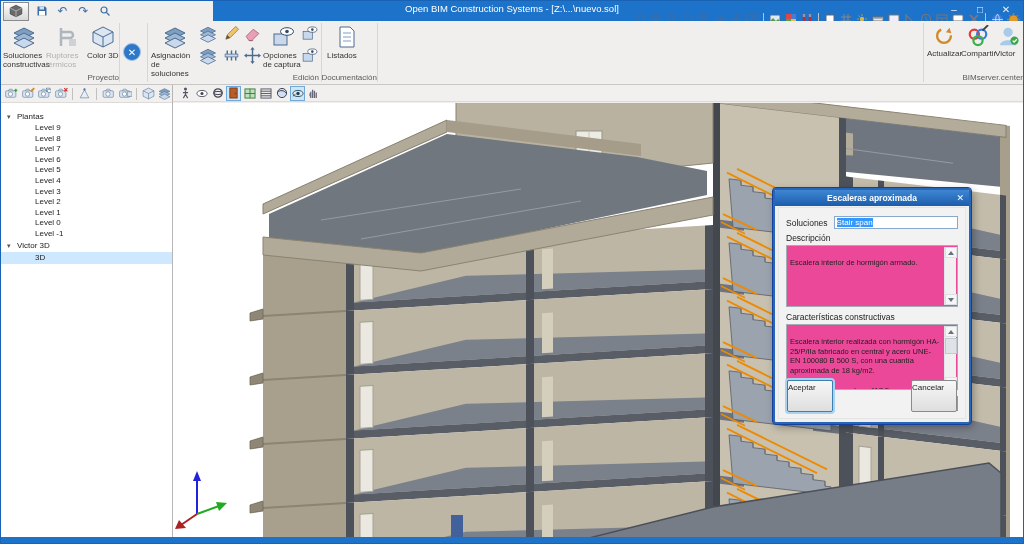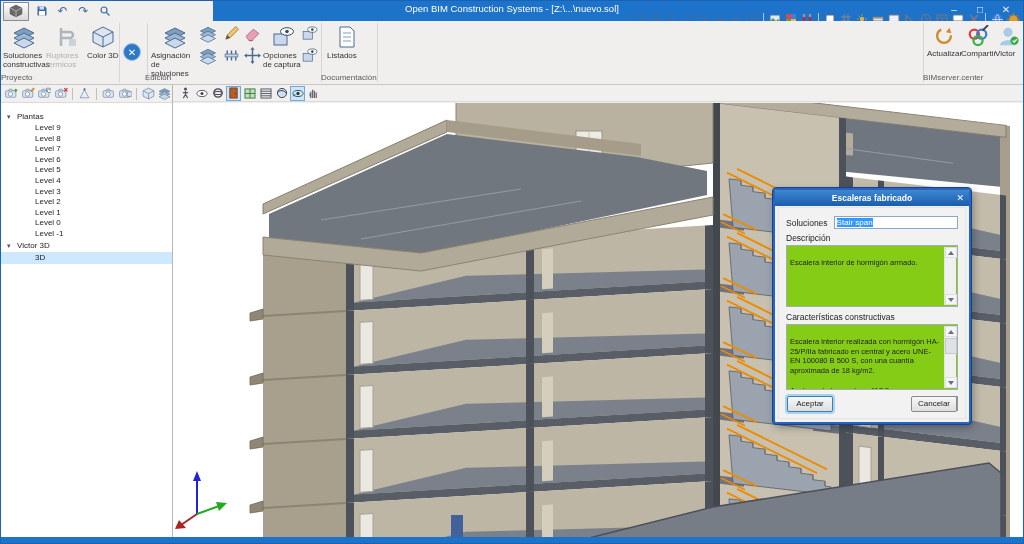--- a/index.html
+++ b/index.html
@@ -16,21 +16,21 @@
   .winbtns { position:absolute; right:4px; top:0; display:flex; }
   .winbtn { width:26px; height:16px; color:#e8f0fa; font-size:10px; display:flex; align-items:center; justify-content:center; }
 
   
   .tstrip { position:absolute; top:11px; right:3px; display:flex; align-items:center; gap:2px; }
   .tic { width:14px; height:14px; display:flex; align-items:center; justify-content:center; }
   .tsep { width:1px; height:12px; background:#c2c0be; margin:0 2px; }
 
   
   .ribbon { position:absolute; left:0; top:20px; width:100%; height:64px; background:#f0efee; border-bottom:1px solid #c9c7c5; }
-  .rgroup-label { position:absolute; bottom:2px; font-size:8px; color:#5a5a5a; text-align:left; }
+  .rgroup-label { position:absolute; bottom:2px; font-size:8px; color:#5a5a5a; text-align:right; }
   .rsep { position:absolute; top:2px; bottom:2px; width:1px; background:#d8d5d2; }
   .rbtn { position:absolute; top:3px; width:42px; height:46px; text-align:left; font-size:8px; color:#333; line-height:9px; }
   .rbtn .i { margin:1px auto 2px auto; }
   .rbtn.dis { color:#9a9a9a; opacity:.75; }
   .smicon { position:absolute; width:18px; height:18px; }
   .xcircle { position:absolute; left:122px; top:22px; width:18px; height:18px; border-radius:50%; background:#2f78c8; border:1px solid #9ec3e8; color:#fff; font-size:10px; display:flex; align-items:center; justify-content:center; }
 
   
   .treepanel { position:absolute; left:0; top:84px; width:172px; bottom:6px; background:#fff; border-right:1px solid #b8b6b4; }
   .treetools { position:absolute; left:0; top:0; width:100%; height:18px; background:#f1f0ef; border-bottom:1px solid #dddbd9; display:flex; align-items:center; gap:2px; padding-left:3px; }
@@ -49,29 +49,29 @@
 
   
   .dialog { position:absolute; left:772px; top:187px; width:198px; height:236px; background:#f0f0f0; border:2px solid #2765b8; outline:1px solid #16409a; border-radius:3px; box-shadow:2px 3px 8px rgba(0,0,0,.35); font-size:8.5px; color:#222; }
   .dtitle { height:16px; background:linear-gradient(#3f87d2,#1b5cad); border-radius:1px 1px 0 0; color:#fff; text-align:center; font-weight:bold; font-size:8.5px; line-height:16px; position:relative; }
   .dclose { position:absolute; right:5px; top:0; color:#fff; font-size:9px; line-height:16px; }
   .dbody { position:absolute; left:3px; right:3px; top:17px; bottom:3px; background:#f2f2f2; border:1px solid #e4e4e4; padding:6px 7px 0 7px; }
   .drow { display:flex; align-items:center; margin-bottom:4px; }
   .dlabel { margin-bottom:2px; }
   .dinput { flex:1; height:13px; background:#fff; border:1px solid #8aa8cc; margin-left:6px; padding:1px 2px; font-size:8px; }
   .dinput .sel { background:#3399ff; color:#fff; }
-  .dbox { position:relative; background:#84cc16; border:1px solid #a5acb5; padding:2px 16px 2px 3px; font-size:7.5px; line-height:1.3; white-space:pre-line; overflow:hidden; }
+  .dbox { position:relative; background:#ec4899; border:1px solid #a5acb5; padding:2px 16px 2px 3px; font-size:7.5px; line-height:1.3; white-space:pre-line; overflow:hidden; }
   .sbar { position:absolute; top:1px; right:1px; bottom:1px; width:12px; background:#f0f0f0; border-left:1px solid #e0e3e8; }
   .sarr { position:absolute; left:0; width:12px; height:11px; background:#f6f6f6; border:1px solid #dcdfe4; display:flex; align-items:center; justify-content:center; }
   .sarr.up { top:0; } .sarr.dn { bottom:0; }
   .tri-up { width:0; height:0; border-left:3px solid transparent; border-right:3px solid transparent; border-bottom:4px solid #66707e; }
   .tri-dn { width:0; height:0; border-left:3px solid transparent; border-right:3px solid transparent; border-top:4px solid #66707e; }
   .sthumb { position:absolute; left:0; top:12px; width:12px; height:16px; background:#dfe2e7; border:1px solid #c2c8d0; }
   .swatch { width:18px; height:15px; background:#a9b3bf; border:1px solid #8f99a6; margin-left:auto; }
-  .dbtn { position:absolute; bottom:6px; width:46px; height:16px; background:linear-gradient(#f7f7f7,#dedede); border:1px solid #8a8a8a; border-radius:2px; font-size:8px; text-align:center; line-height:14px; }
+  .dbtn { position:absolute; bottom:6px; width:46px; height:32px; background:linear-gradient(#f7f7f7,#dedede); border:1px solid #8a8a8a; border-radius:2px; font-size:8px; text-align:left; line-height:14px; }
   .dbtn.focus { border:1px solid #3c7fb1; box-shadow:0 0 0 2px #a8d2f0; }
 
   .bottombar { position:absolute; left:0; bottom:0; width:100%; height:6px; background:#1d72c9; }
 </style>
 </head>
 <body>
 
 <svg width="0" height="0" style="position:absolute">
   <defs>
     <symbol id="s-layers" viewBox="0 0 24 24">
@@ -660,21 +660,21 @@
           <polygon points="196,470 192,480 200,480" fill="#2222dd"></polygon>
         <line x1="196" y1="513" x2="218" y2="505" stroke="#22aa22"></line>
           <polygon points="226,502 215,501 218,510" fill="#22aa22"></polygon>
         <line x1="196" y1="513" x2="180" y2="524" stroke="#aa2222"></line>
           <polygon points="174,528 178,519 185,527" fill="#aa2222"></polygon>
       </g>
     </svg>
   </div>
 
   <div class="dialog">
-    <div class="dtitle">Escaleras fabricado</div>
+    <div class="dtitle">Escaleras aproximada</div>
     <div class="dclose">✕</div>
     <div class="dbody">
       <div class="drow" style="margin-top:2px">
         <span>Soluciones</span>
         <div class="dinput"><span class="sel">Stair span</span></div>
       </div>
       <div class="dlabel">Descripción</div>
       <div class="dbox" style="height:62px">
         <span>Escalera interior de hormigón armado.</span>
         <div class="sbar">

